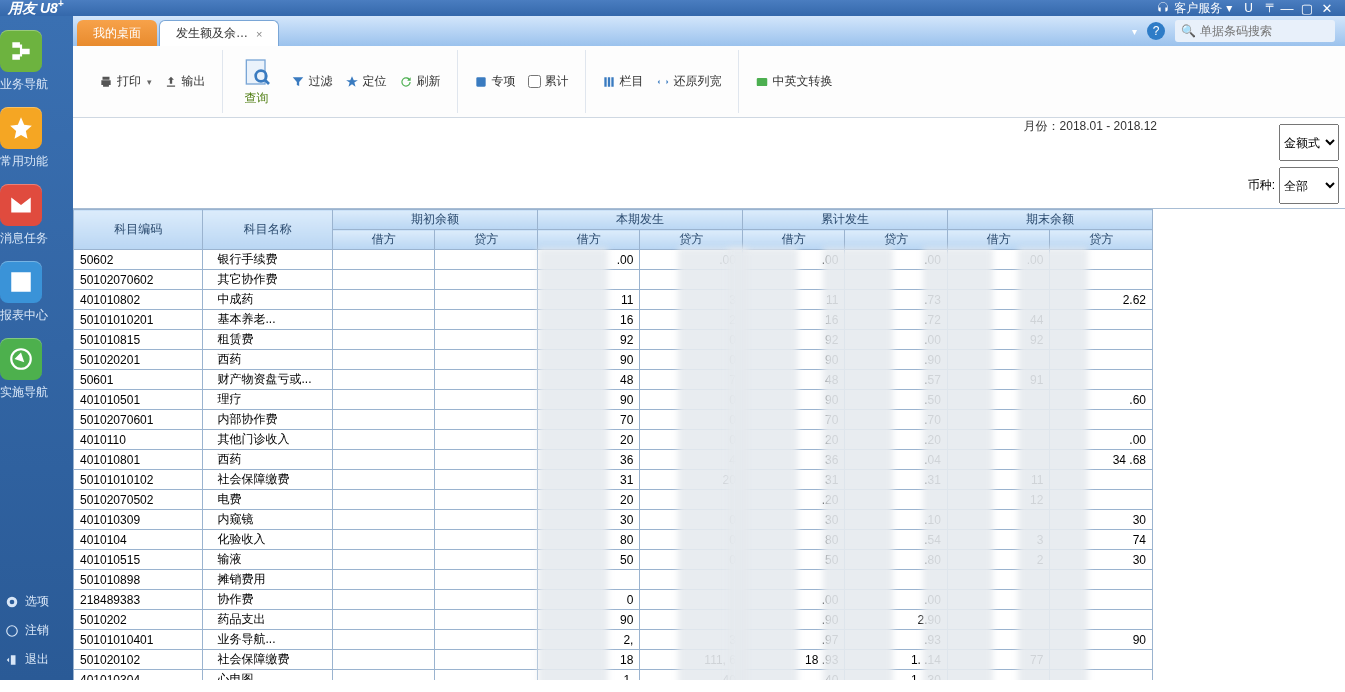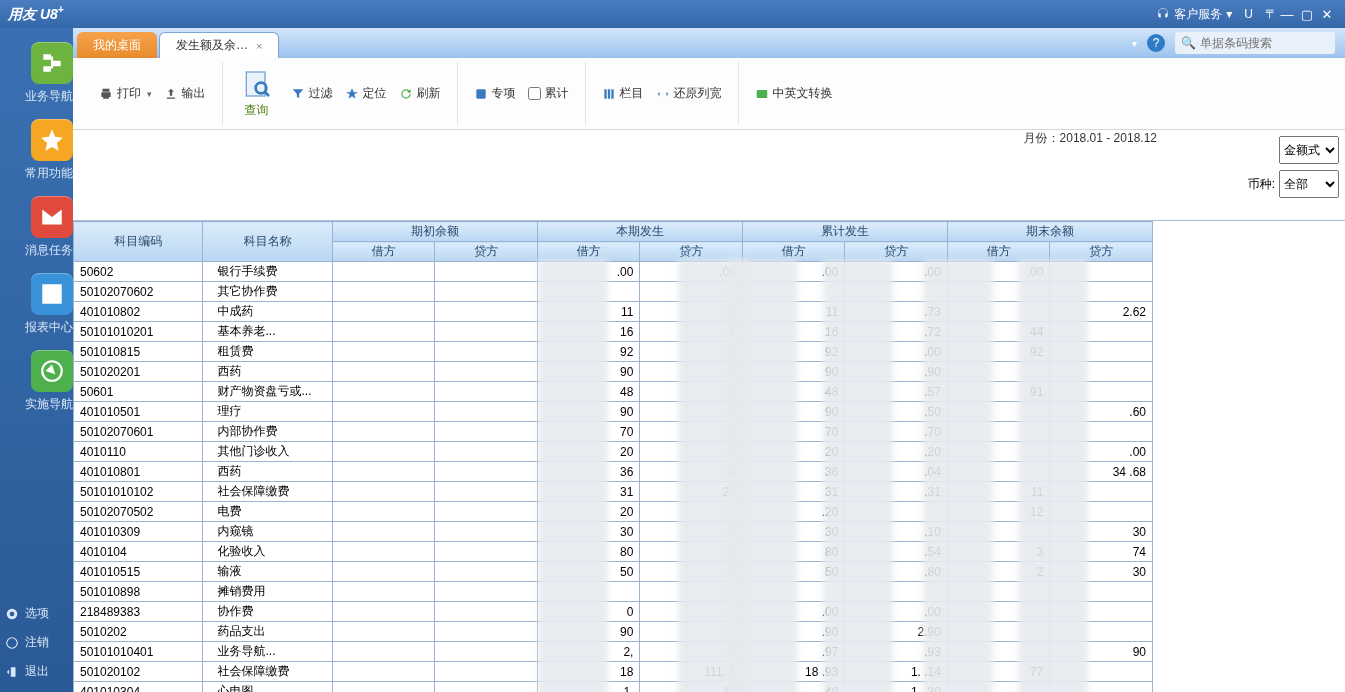--- a/index.html
+++ b/index.html
@@ -1,29 +1,29 @@
 <!DOCTYPE html>
 <html><head>
 <meta charset="utf-8">
 <style>
 * { margin: 0; padding: 0; box-sizing: border-box; font-family: "Microsoft YaHei", "SimSun", sans-serif; }
 body { width: 1345px; height: 692px; background: #fff; overflow: hidden; font-size: 12px; }
 
-.titlebar { height: 28px; background: linear-gradient(to bottom, #4a7dc0, #3468ab); color: #fff; display: flex; align-items: center; padding: 0 8px; }
+.titlebar { height: 16px; background: linear-gradient(to bottom, #4a7dc0, #3468ab); color: #fff; display: flex; align-items: center; padding: 0 8px; }
 .titlebar .logo { font-weight: bold; font-style: italic; font-size: 14px; }
 .titlebar .sup { font-size: 10px; vertical-align: super; }
 .titlebar .spacer { flex: 1; }
 .titlebar .tb-item { margin-left: 12px; cursor: pointer; display: flex; align-items: center; gap: 4px; font-size: 12px; }
 .titlebar .tb-icon { width: 14px; height: 14px; display: inline-flex; align-items: center; justify-content: center; }
 .titlebar .win-btn { width: 20px; text-align: center; cursor: pointer; font-size: 13px; }
 
 .appbody { display: flex; height: calc(100% - 28px); }
 
 .sidebar { width: 73px; background: linear-gradient(to bottom, #3a70b2, #2a5a96); display: flex; flex-direction: column; padding-top: 6px; }
-.side-item { display: flex; flex-direction: column; align-items: flex-end; padding: 8px 0 6px; color: #d8e6f7; cursor: pointer; font-size: 12px; }
+.side-item { display: flex; flex-direction: column; align-items: flex-start; padding: 8px 0 6px; color: #d8e6f7; cursor: pointer; font-size: 12px; }
 .side-icon { width: 42px; height: 42px; border-radius: 8px; display: flex; align-items: center; justify-content: center; margin-bottom: 4px; box-shadow: inset 0 1px 0 rgba(255,255,255,.3); }
 .side-icon svg { width: 26px; height: 26px; fill: #fff; }
 .sidebar .bottom { margin-top: auto; padding-bottom: 6px; }
 .bottom .opt { display: flex; align-items: center; gap: 6px; padding: 6px 5px; color: #d8e6f7; cursor: pointer; font-size: 12px; }
 .bottom .opt svg { width: 14px; height: 14px; fill: #d8e6f7; }
 
 .main { flex: 1; display: flex; flex-direction: column; background: #fff; }
 
 .tabstrip { height: 30px; background: linear-gradient(to bottom, #d3e6fb, #9bc2ed); display: flex; align-items: flex-end; padding-left: 4px; position: relative; }
 .tab { height: 26px; padding: 0 16px; display: flex; align-items: center; border-radius: 6px 6px 0 0; margin-right: 2px; cursor: pointer; font-size: 12px; position: relative; }
@@ -59,21 +59,21 @@
 table.grid td { background: #fff; }
 table.grid td.code { text-align: left; }
 table.grid td.name { text-align: left; padding-left: 14px; }
 table.grid td.num { text-align: right; }
 col.c-code { width: 120px; }
 col.c-name { width: 120px; }
 col.c-num { width: 95px; }
 
 .top-right-selects { position: absolute; right: 6px; top: 6px; display: flex; flex-direction: column; gap: 6px; align-items: flex-end; font-size: 12px; }
 .top-right-selects .row { display: flex; align-items: center; gap: 4px; }
-.top-right-selects select { width: 60px; height: 28px; font-size: 12px; }
+.top-right-selects select { width: 60px; height: 37px; font-size: 12px; }
 
 .blur { position: absolute; background: rgba(230,234,238,0.9); filter: blur(3px); pointer-events: none; }
 </style>
 </head>
 <body>
 
 <div class="titlebar">
   <span class="logo"><span>用友 U8</span><span class="sup">+</span></span>
   <span class="spacer"></span>
   <span class="tb-item">

